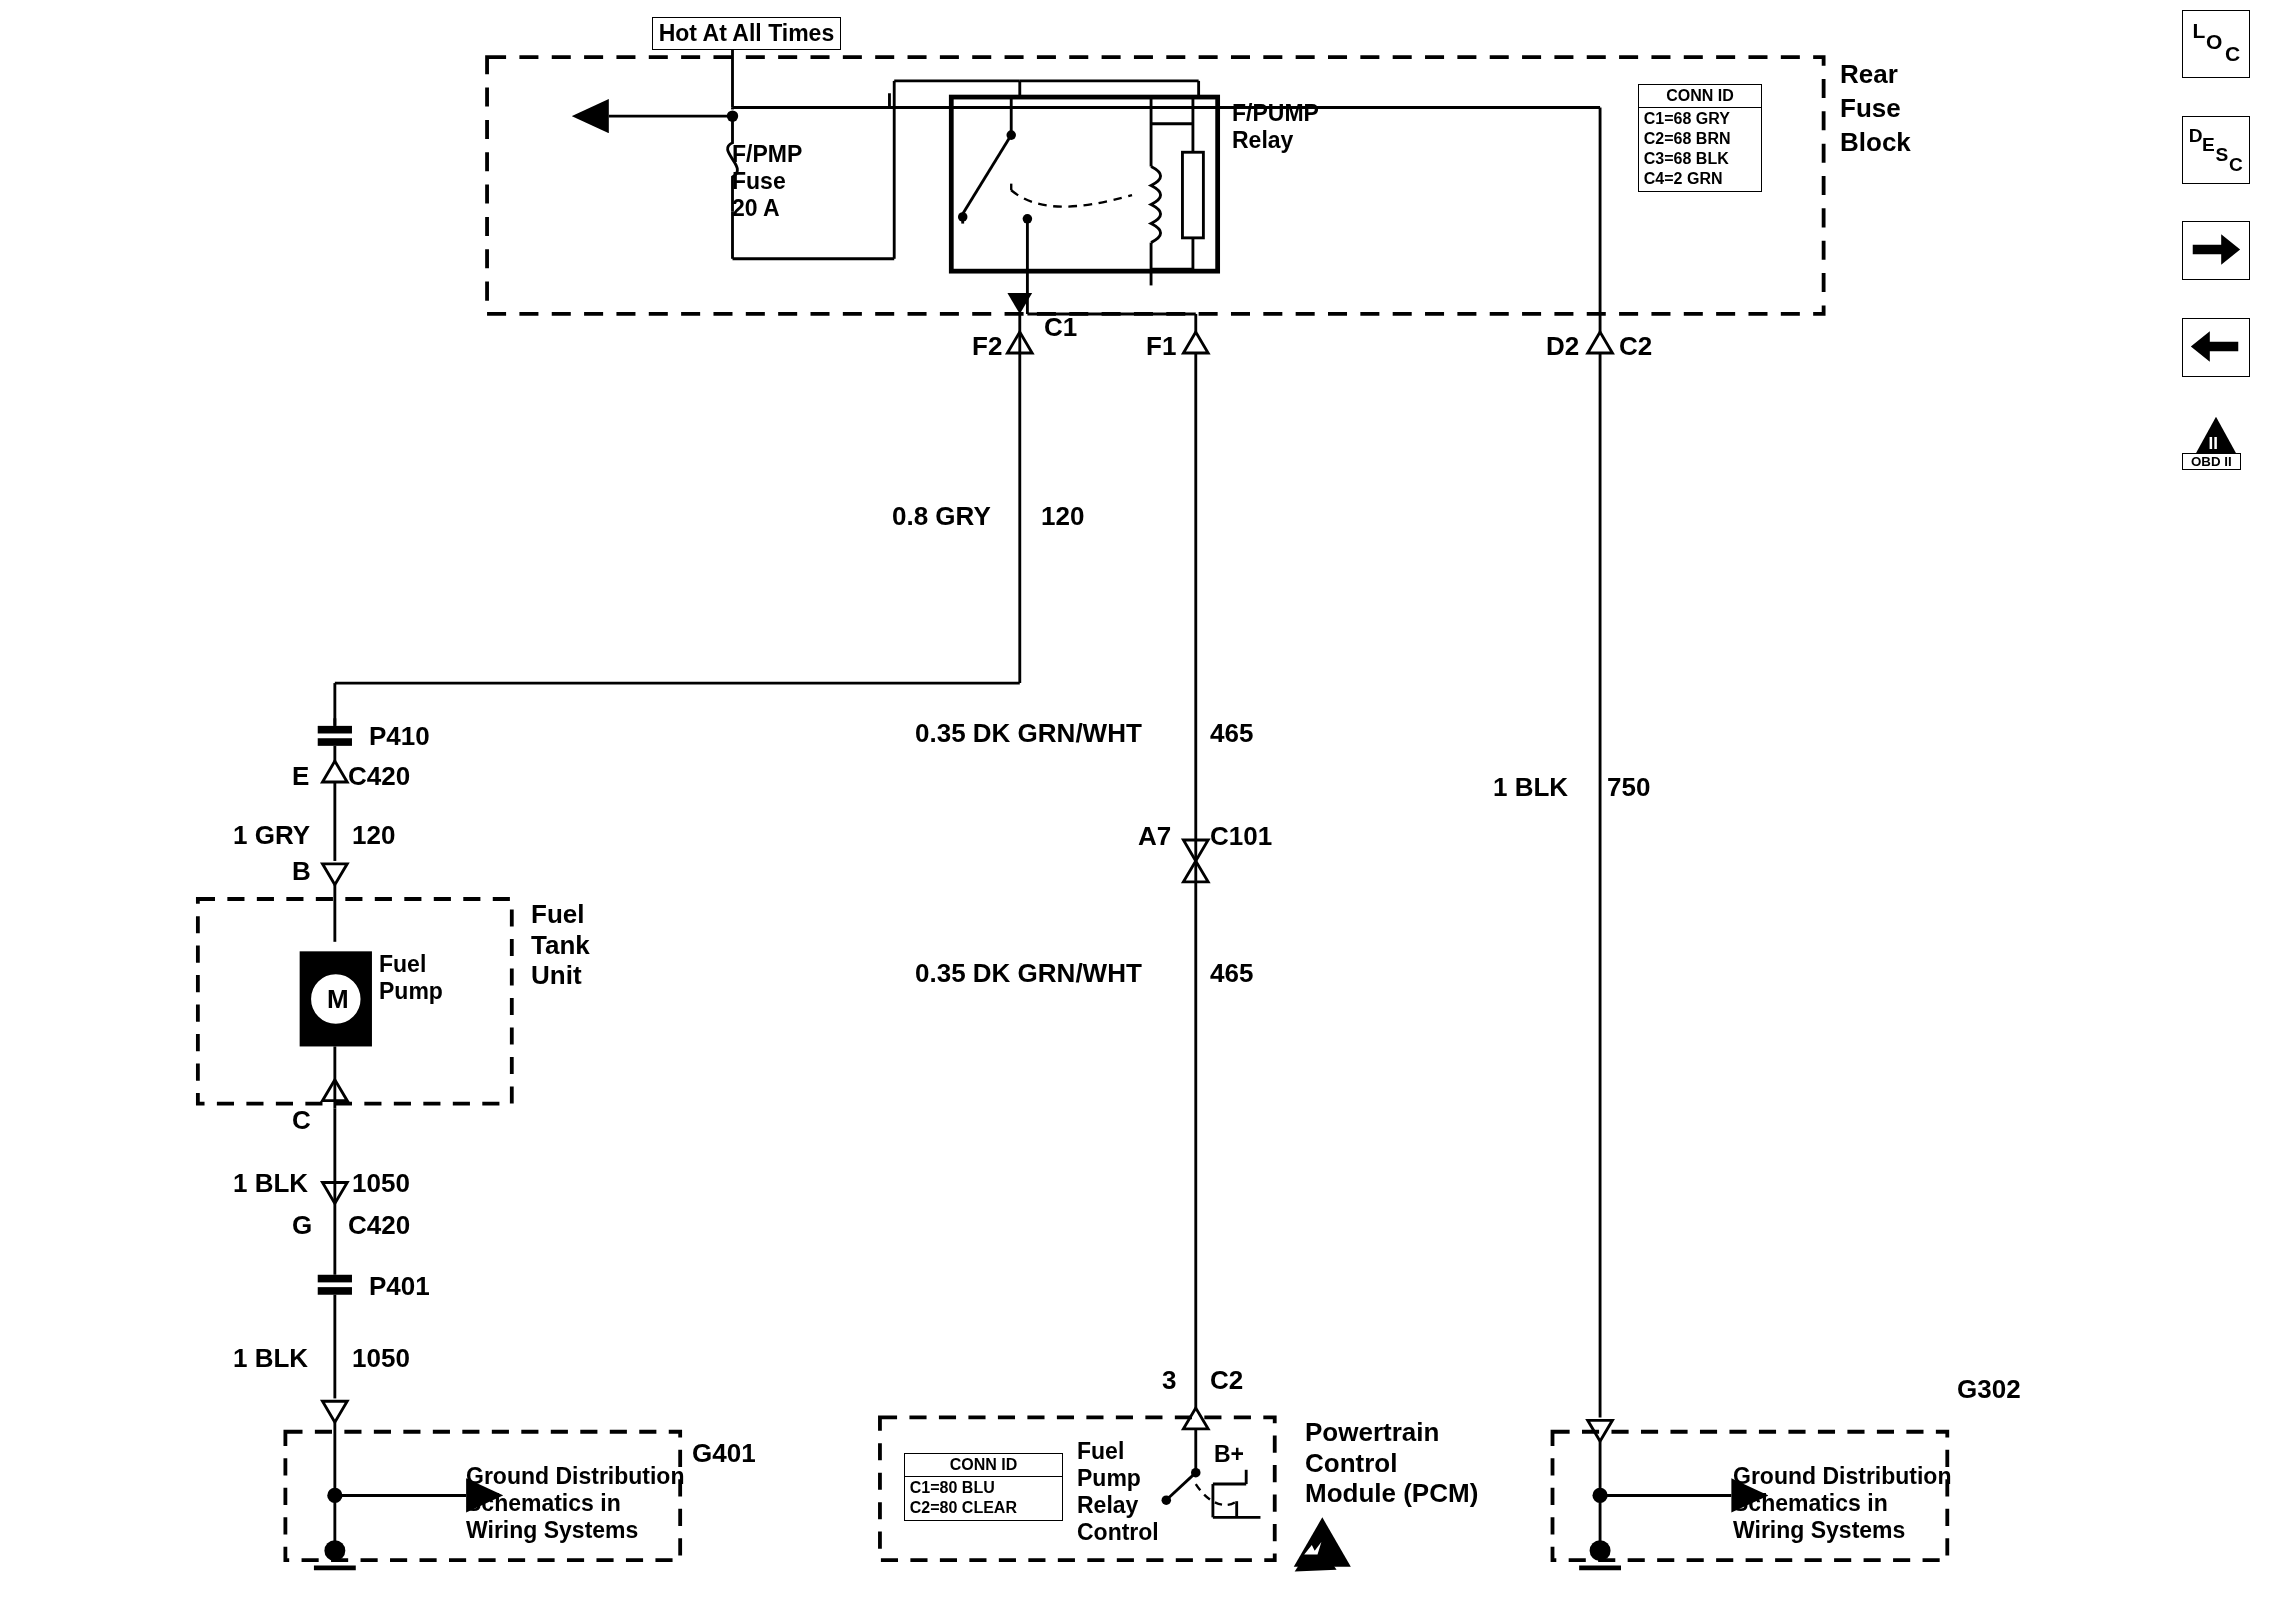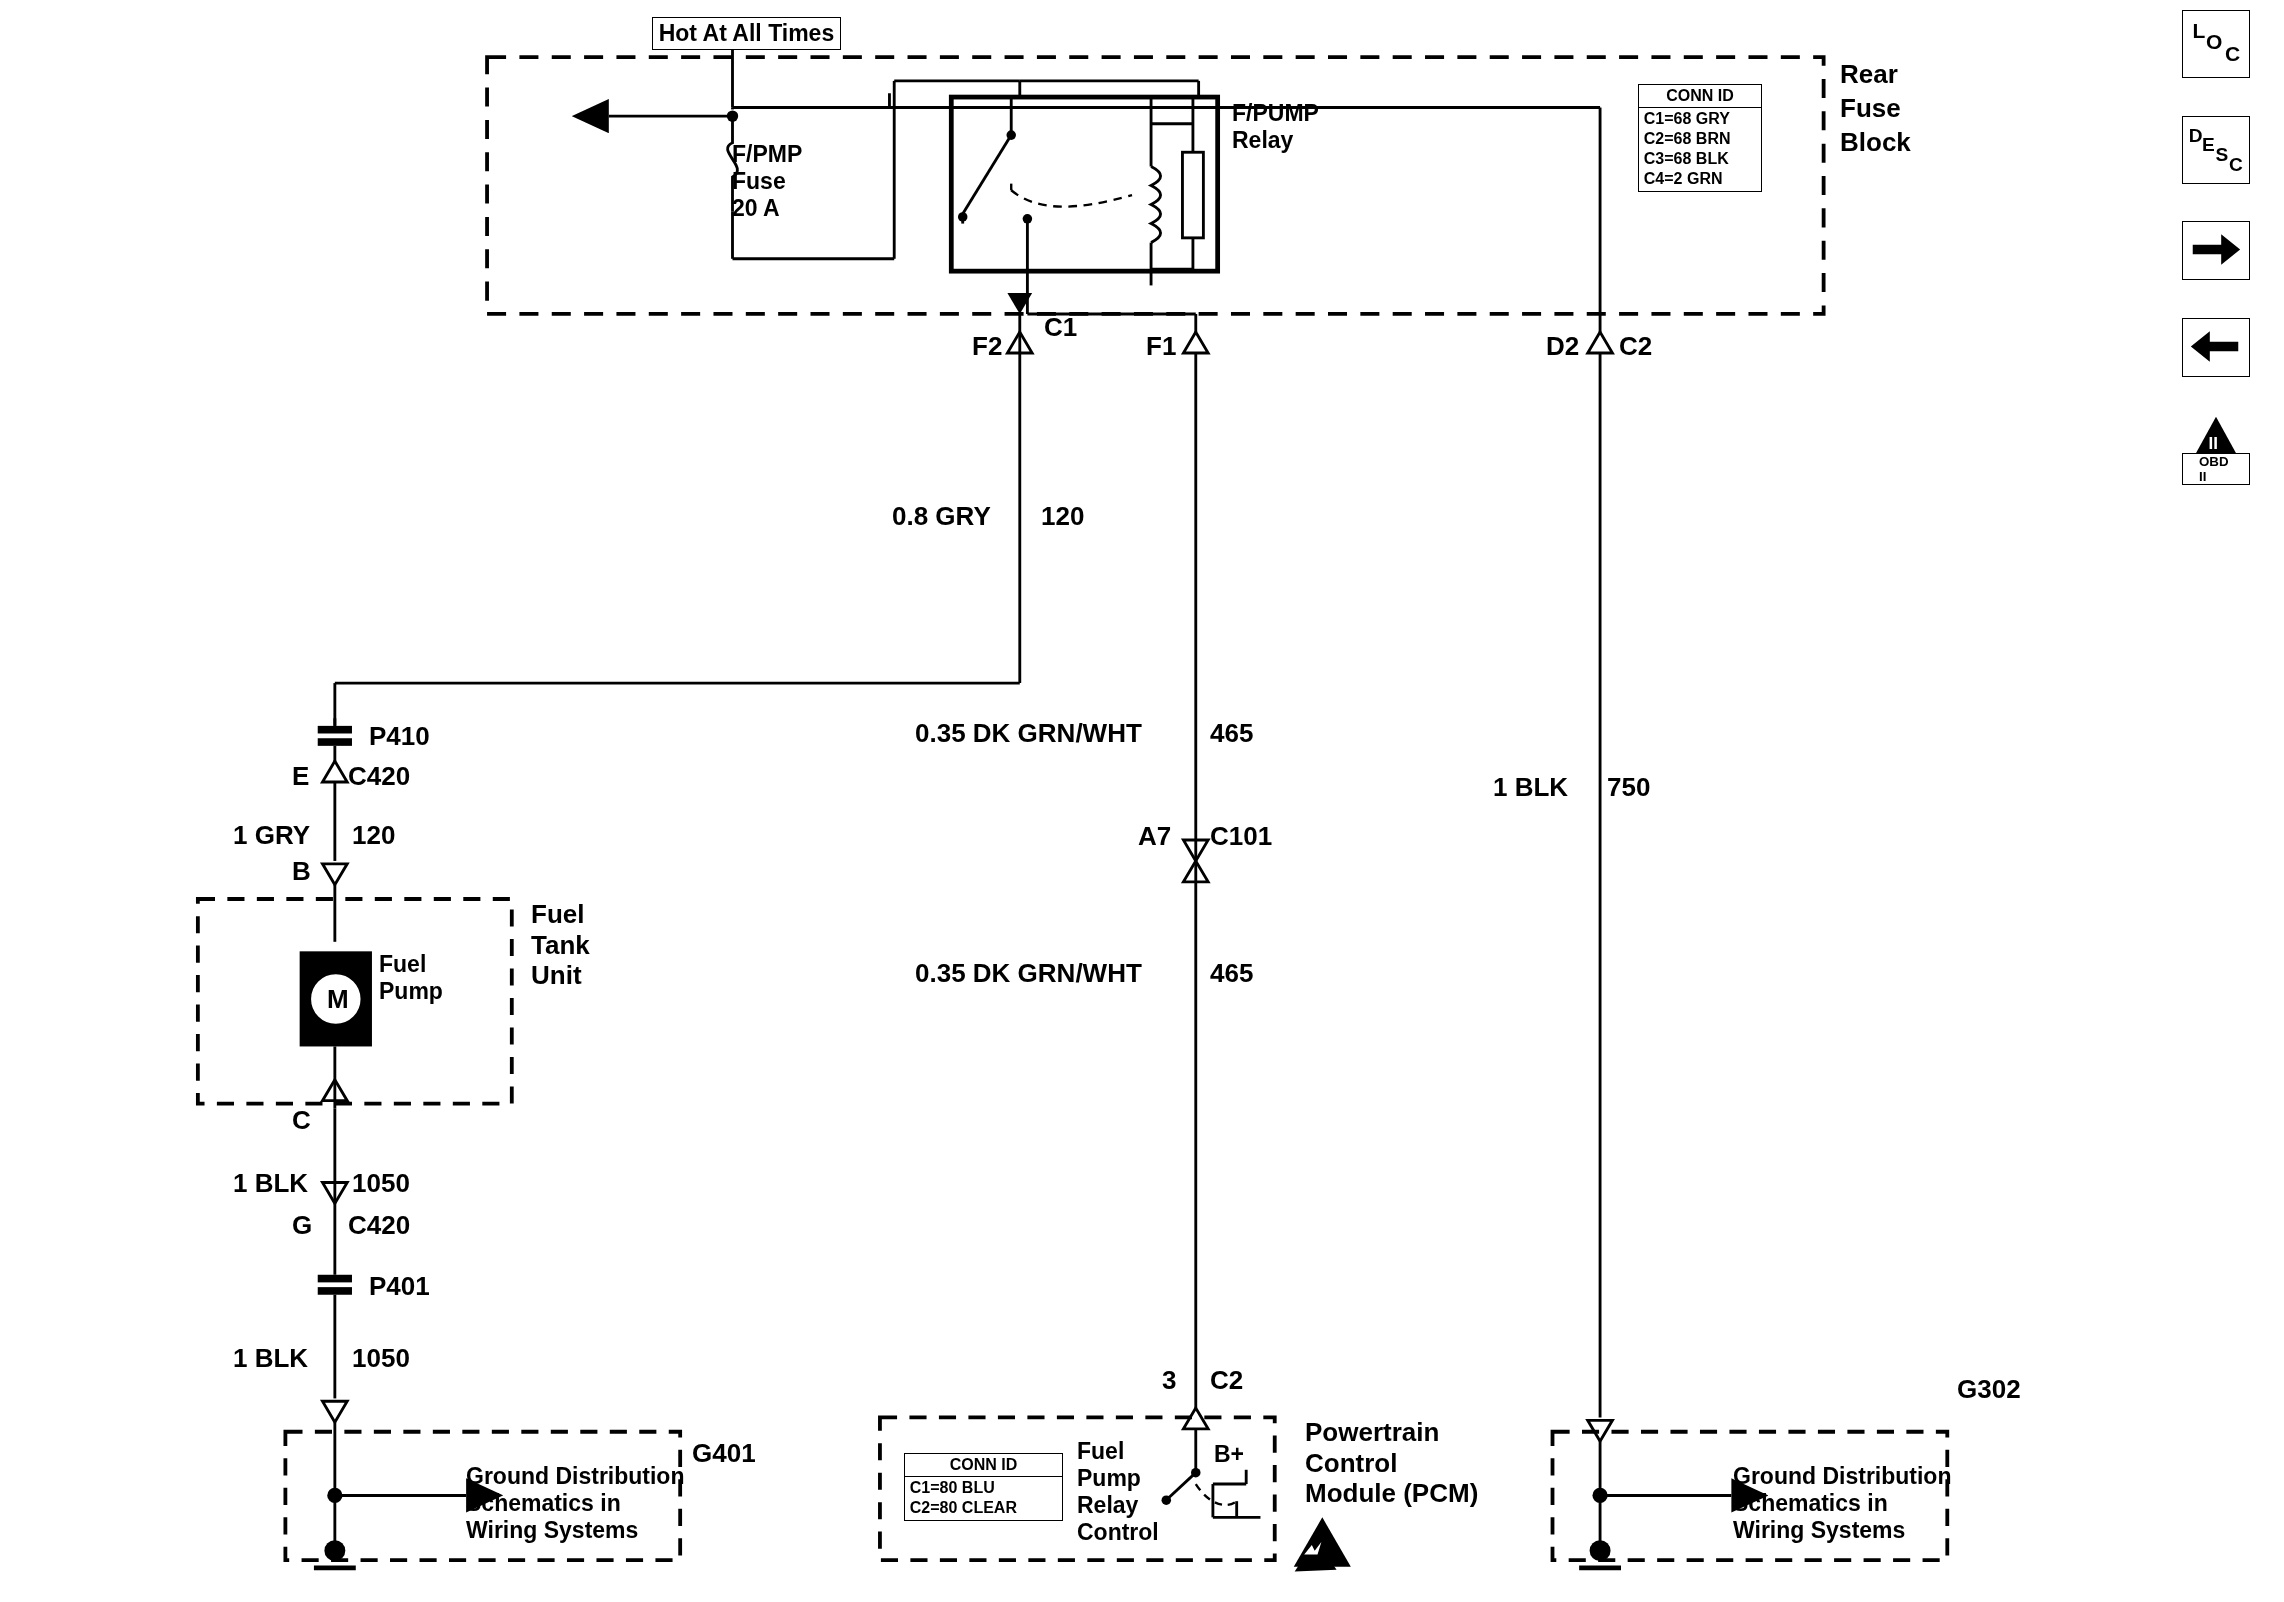--- a/index.html
+++ b/index.html
@@ -69,21 +69,21 @@
   .loc-btn, .desc-btn {
     font-weight: bold;
     font-family: "Liberation Sans", sans-serif;
   }
   .obd-lbl {
     position: absolute;
     border: 1.9px solid #000;
     background: #fff;
     font-size: 13.3px;
     font-weight: bold;
-    padding: 0 16px;
+    padding: 0 8px;
   }
 </style>
 </head>
 <body>
 
 <div id="sheet">
 
   <svg class="diagram" viewBox="0 0 2402 1685">
     <defs>
       <marker id="arrowL" markerWidth="14" markerHeight="12" refX="13" refY="6" orient="auto">

